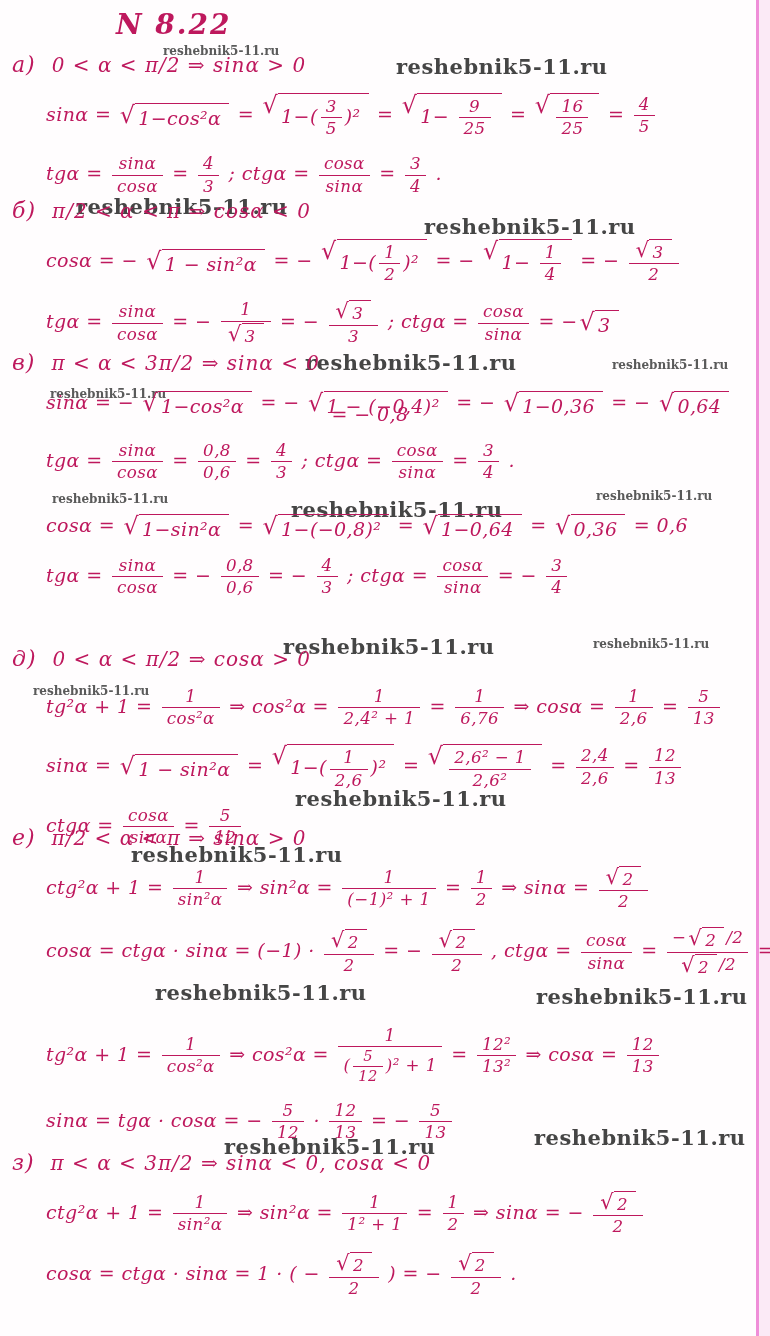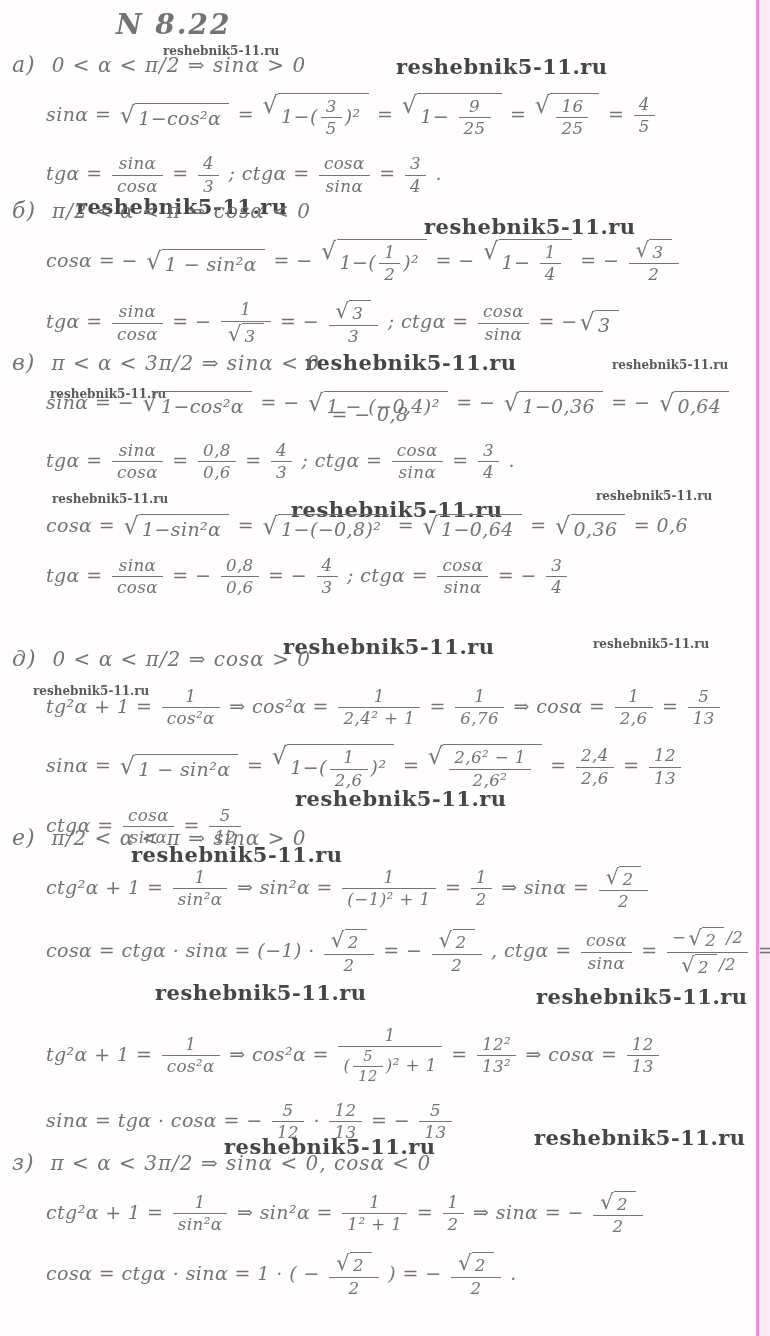--- a/index.html
+++ b/index.html
@@ -6,21 +6,21 @@
   body{
     width:770px;height:1336px;position:relative;overflow:hidden;
     background:#fffdfe;
     font-family:"DejaVu Serif", serif;
   }
   
   .edge-line{position:absolute;top:0;bottom:0;left:756px;width:3px;background:#ef8ed8;}
   .edge-fill{position:absolute;top:0;bottom:0;left:759px;right:0;background:#fbeaf6;}
 
   
-  .ink{color:#737373;}
+  .ink{color:#be185d;}
   .title{
     position:absolute;left:116px;top:8px;
     font-style:italic;font-size:28px;letter-spacing:2px;font-weight:bold;
   }
   .sec{position:absolute;left:12px;width:738px;}
   .hline{font-style:italic;font-size:20px;letter-spacing:1px;white-space:nowrap;}
   .lab{font-style:italic;font-size:22px;margin-right:16px;}
   .mline{
     font-style:italic;font-size:19px;margin-top:16px;padding-left:34px;
     white-space:nowrap;letter-spacing:0.4px;

